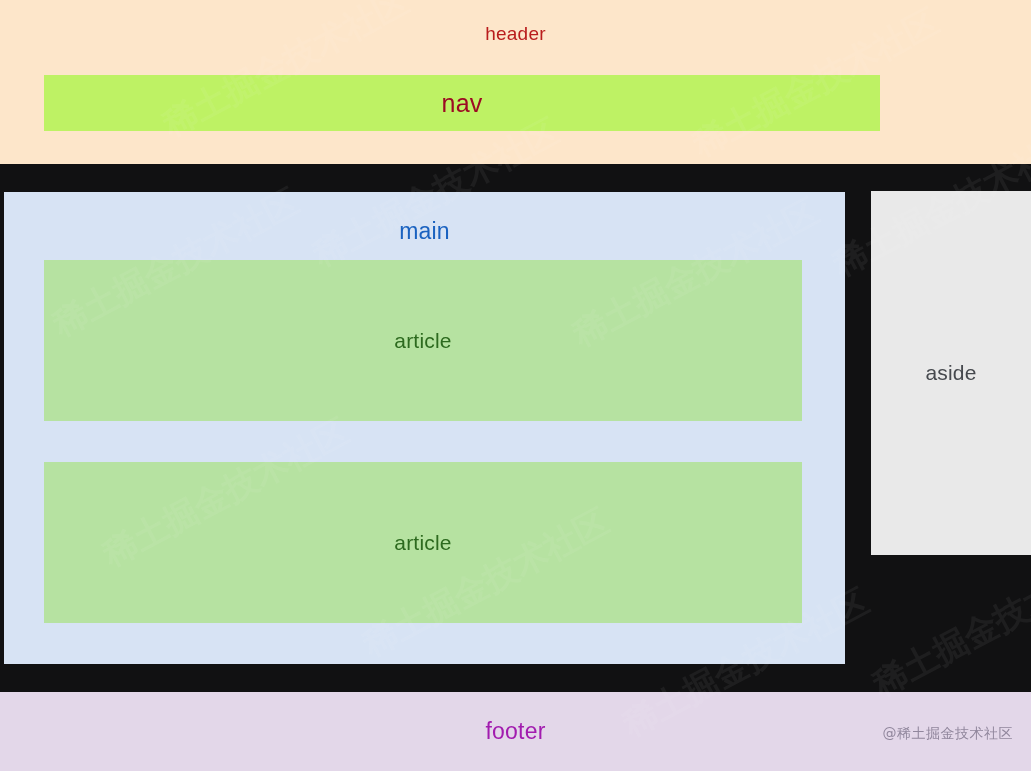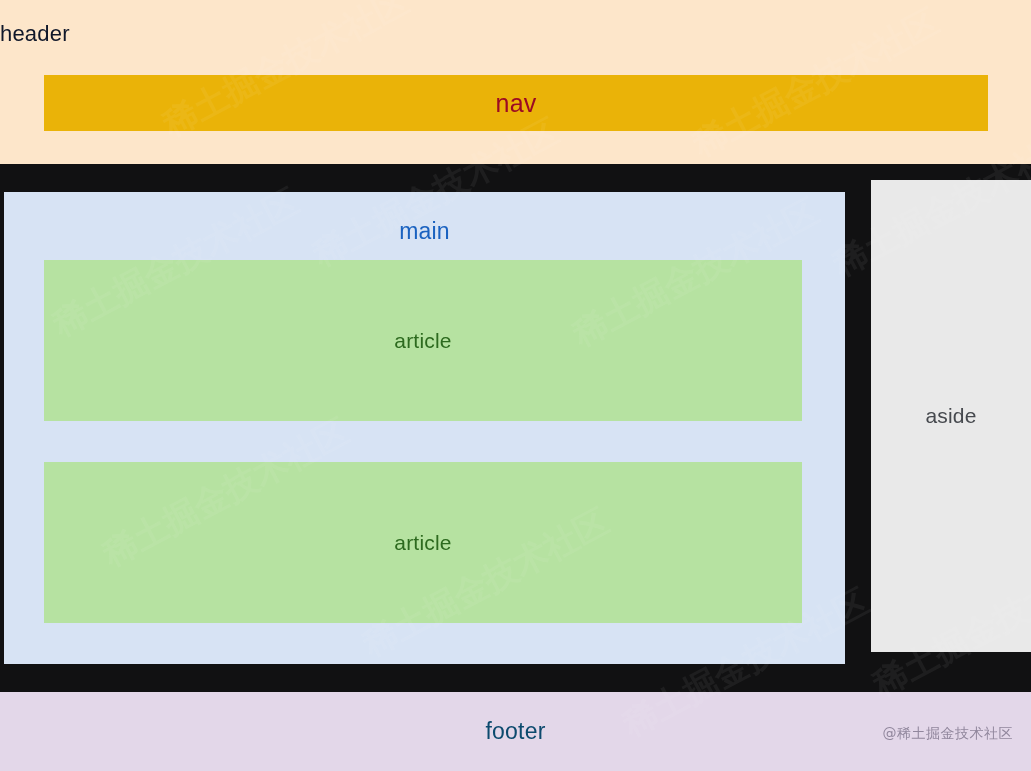--- a/index.html
+++ b/index.html
@@ -28,34 +28,35 @@
   .header {
     position: absolute;
     left: 0;
     top: 0;
     width: 1031px;
     height: 164px;
     background: #fde6ca;
     padding-top: 16px;
   }
   .header-label {
-    font-size: 22px;
-    color: #0f172a;
+    text-align: center;
+    font-size: 19px;
+    color: #b91c1c;
     line-height: 36px;
     letter-spacing: 0.2px;
   }
 
   
   .nav {
     position: absolute;
     left: 44px;
     top: 75px;
-    width: 944px;
+    width: 836px;
     height: 56px;
-    background: #eab308;
+    background: #bef264;
     display: flex;
     align-items: center;
     justify-content: center;
   }
   .nav-label {
     font-size: 25px;
     color: #9c0a23;
     letter-spacing: 0.2px;
   }
 
@@ -92,23 +93,23 @@
   .article-label {
     font-size: 21px;
     color: #2d6a1f;
     letter-spacing: 0.2px;
   }
 
   
   .aside {
     position: absolute;
     left: 871px;
-    top: 180px;
+    top: 191px;
     width: 160px;
-    height: 472px;
+    height: 364px;
     background: #e9e9e9;
     display: flex;
     align-items: center;
     justify-content: center;
   }
   .aside-label {
     font-size: 21px;
     color: #46494e;
     letter-spacing: 0.2px;
   }
@@ -120,21 +121,21 @@
     top: 692px;
     width: 1031px;
     height: 79px;
     background: #e3d7e9;
     display: flex;
     align-items: center;
     justify-content: center;
   }
   .footer-label {
     font-size: 23px;
-    color: #0c4a6e;
+    color: #a21caf;
     letter-spacing: 0.2px;
   }
 
   
   .wm-corner {
     position: absolute;
     right: 18px;
     bottom: 28px;
     font-size: 14px;
     color: #8d8399;

